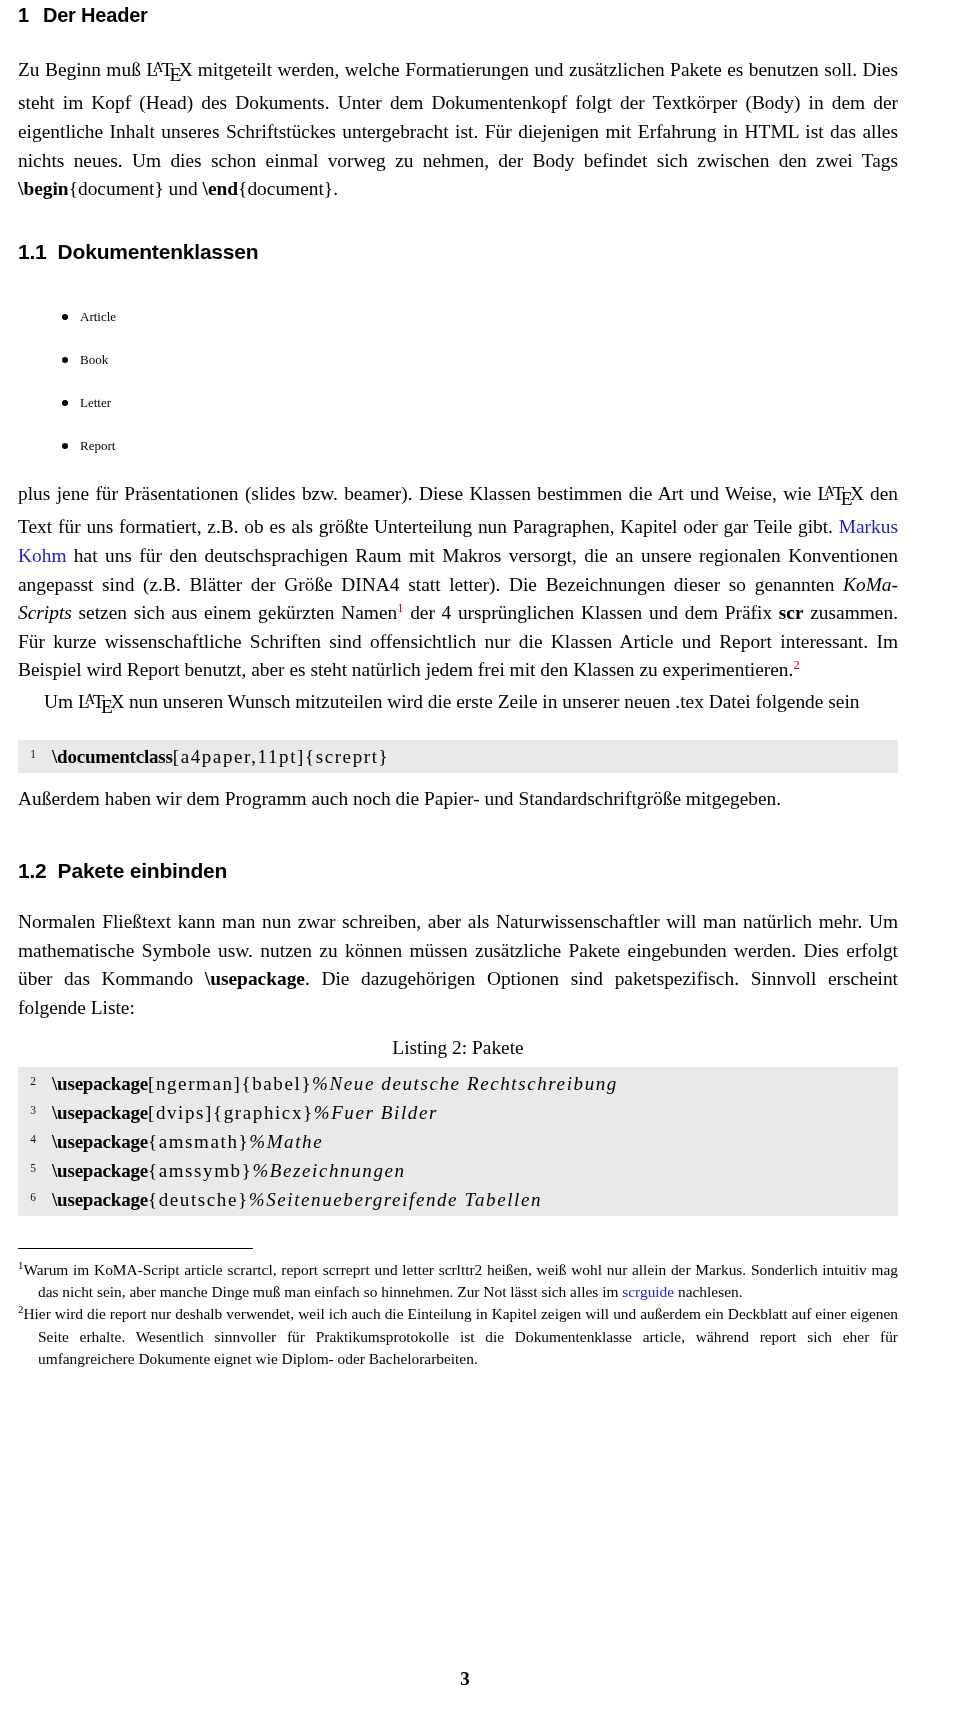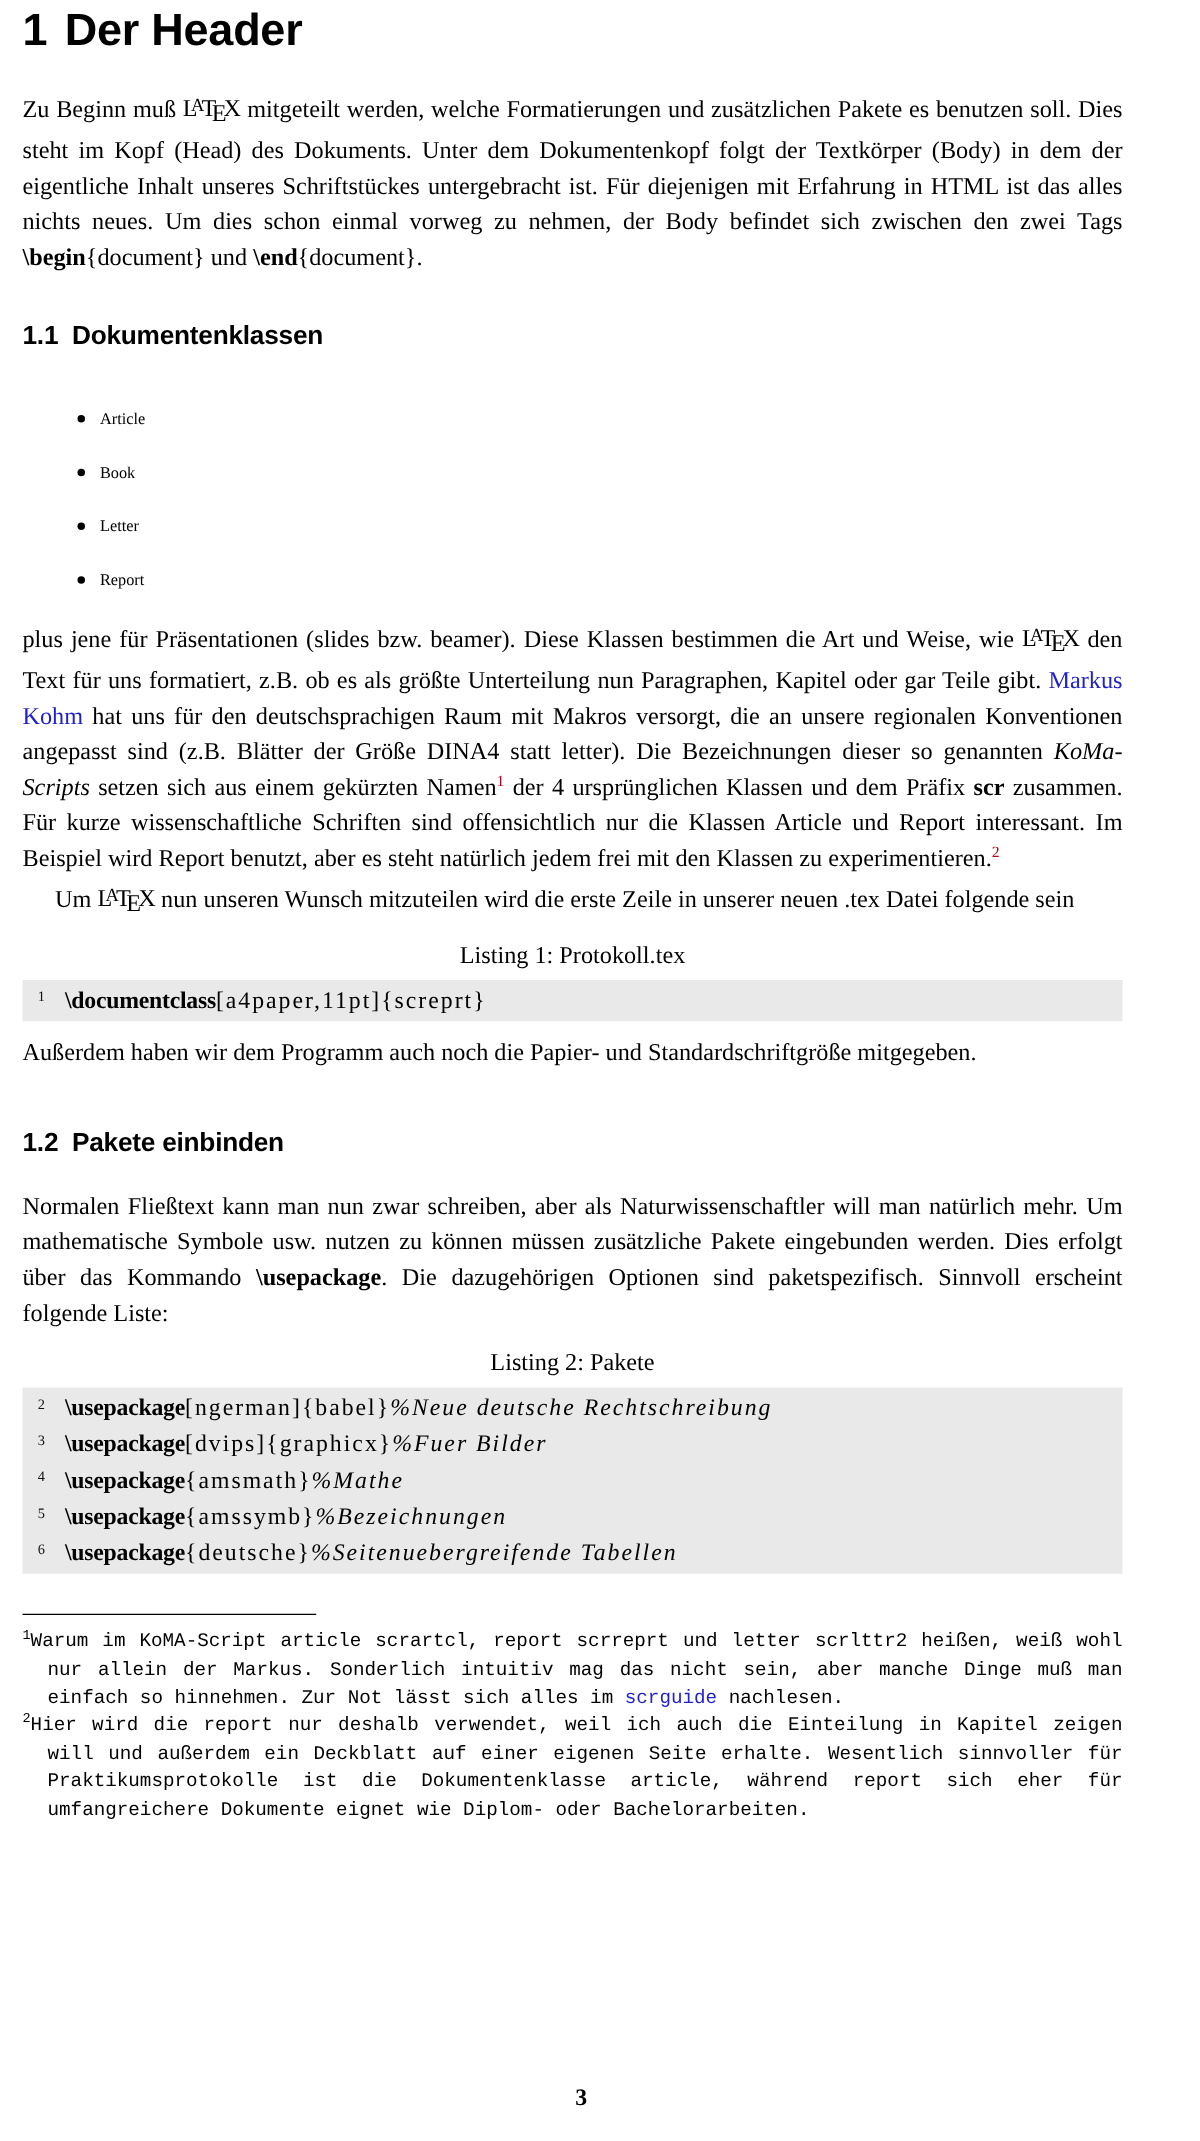--- a/index.html
+++ b/index.html
@@ -22,21 +22,21 @@
     top: 0;
     width: 960px;
     height: 1713px;
     box-sizing: border-box;
     padding: 0 0 0 18px;
   }
 
   
   h1.sect {
     font-family: "Liberation Sans", "DejaVu Sans", sans-serif;
-    font-size: 36px;
+    font-size: 20px;
     font-weight: bold;
     margin: 0;
     padding: 4px 0 0 0;
     line-height: 1.1;
     letter-spacing: -0.2px;
   }
   h1.sect .num { margin-right: 14px; }
 
   h2.subsect {
     font-family: "Liberation Sans", "DejaVu Sans", sans-serif;
@@ -143,21 +143,21 @@
   .code-line .arg { letter-spacing: 1.6px; }
   .code-line .cmt { font-style: italic; letter-spacing: 1.6px; text-align: right; }
 
   
   .fn-rule {
     width: 235px;
     height: 0;
     border-top: 1.4px solid #000;
     margin: 0;
   }
-  .footnotes { width: 880px; font-family: Liberation Mono, monospace; }
+  .footnotes { width: 880px; }
   .fn {
     font-size: 15.4px;
     line-height: 22.4px;
     text-align: justify;
     margin: 0;
     padding-left: 20px;
     text-indent: -20px;
   }
   .fn .sup {
     font-size: 10.8px;
@@ -208,21 +208,20 @@
   </ul>
 
   <div style="height:2px"></div>
 
   <p class="body"><span>plus jene für Präsentationen (slides bzw. beamer). Diese Klassen bestimmen die Art und Weise, wie </span><span class="latex">L<span class="a">A</span>T<span class="e">E</span>X</span><span> den Text für uns formatiert, z.B. ob es als größte Unterteilung nun Paragraphen, Kapitel oder gar Teile gibt. </span><span class="link">Markus Kohm</span><span> hat uns für den deutschsprachigen Raum mit Makros versorgt, die an unsere regionalen Konventionen angepasst sind (z.B. Blätter der Größe DINA4 statt letter). Die Bezeichnungen dieser so genannten </span><span class="it">KoMa-Scripts</span><span> setzen sich aus einem gekürzten Namen</span><span class="fnmark">1</span><span> der 4 ursprünglichen Klassen und dem Präfix </span><span class="bf">scr</span><span> zusammen. Für kurze wissenschaftliche Schriften sind offensichtlich nur die Klassen Article und Report interessant. Im Beispiel wird Report benutzt, aber es steht natürlich jedem frei mit den Klassen zu experimentieren.</span><span class="fnmark">2</span></p>
 
   <p class="body indent"><span>Um </span><span class="latex">L<span class="a">A</span>T<span class="e">E</span>X</span><span> nun unseren Wunsch mitzuteilen wird die erste Zeile in unserer neuen .tex Datei folgende sein</span></p>
 
   <div style="height:13px"></div>
 
-  <p class="listing-caption">Listing 1: Protokoll.tex</p>
 
   <div style="height:6px"></div>
 
   <div class="code-block">
     <div class="code-line"><span class="lineno">1</span><span class="cmd">\documentclass</span><span class="arg">[a4paper,11pt]{screprt}</span></div>
   </div>
 
   <div style="height:12px"></div>
 
   <p class="body">Außerdem haben wir dem Programm auch noch die Papier- und Standardschriftgröße mitgegeben.</p>

